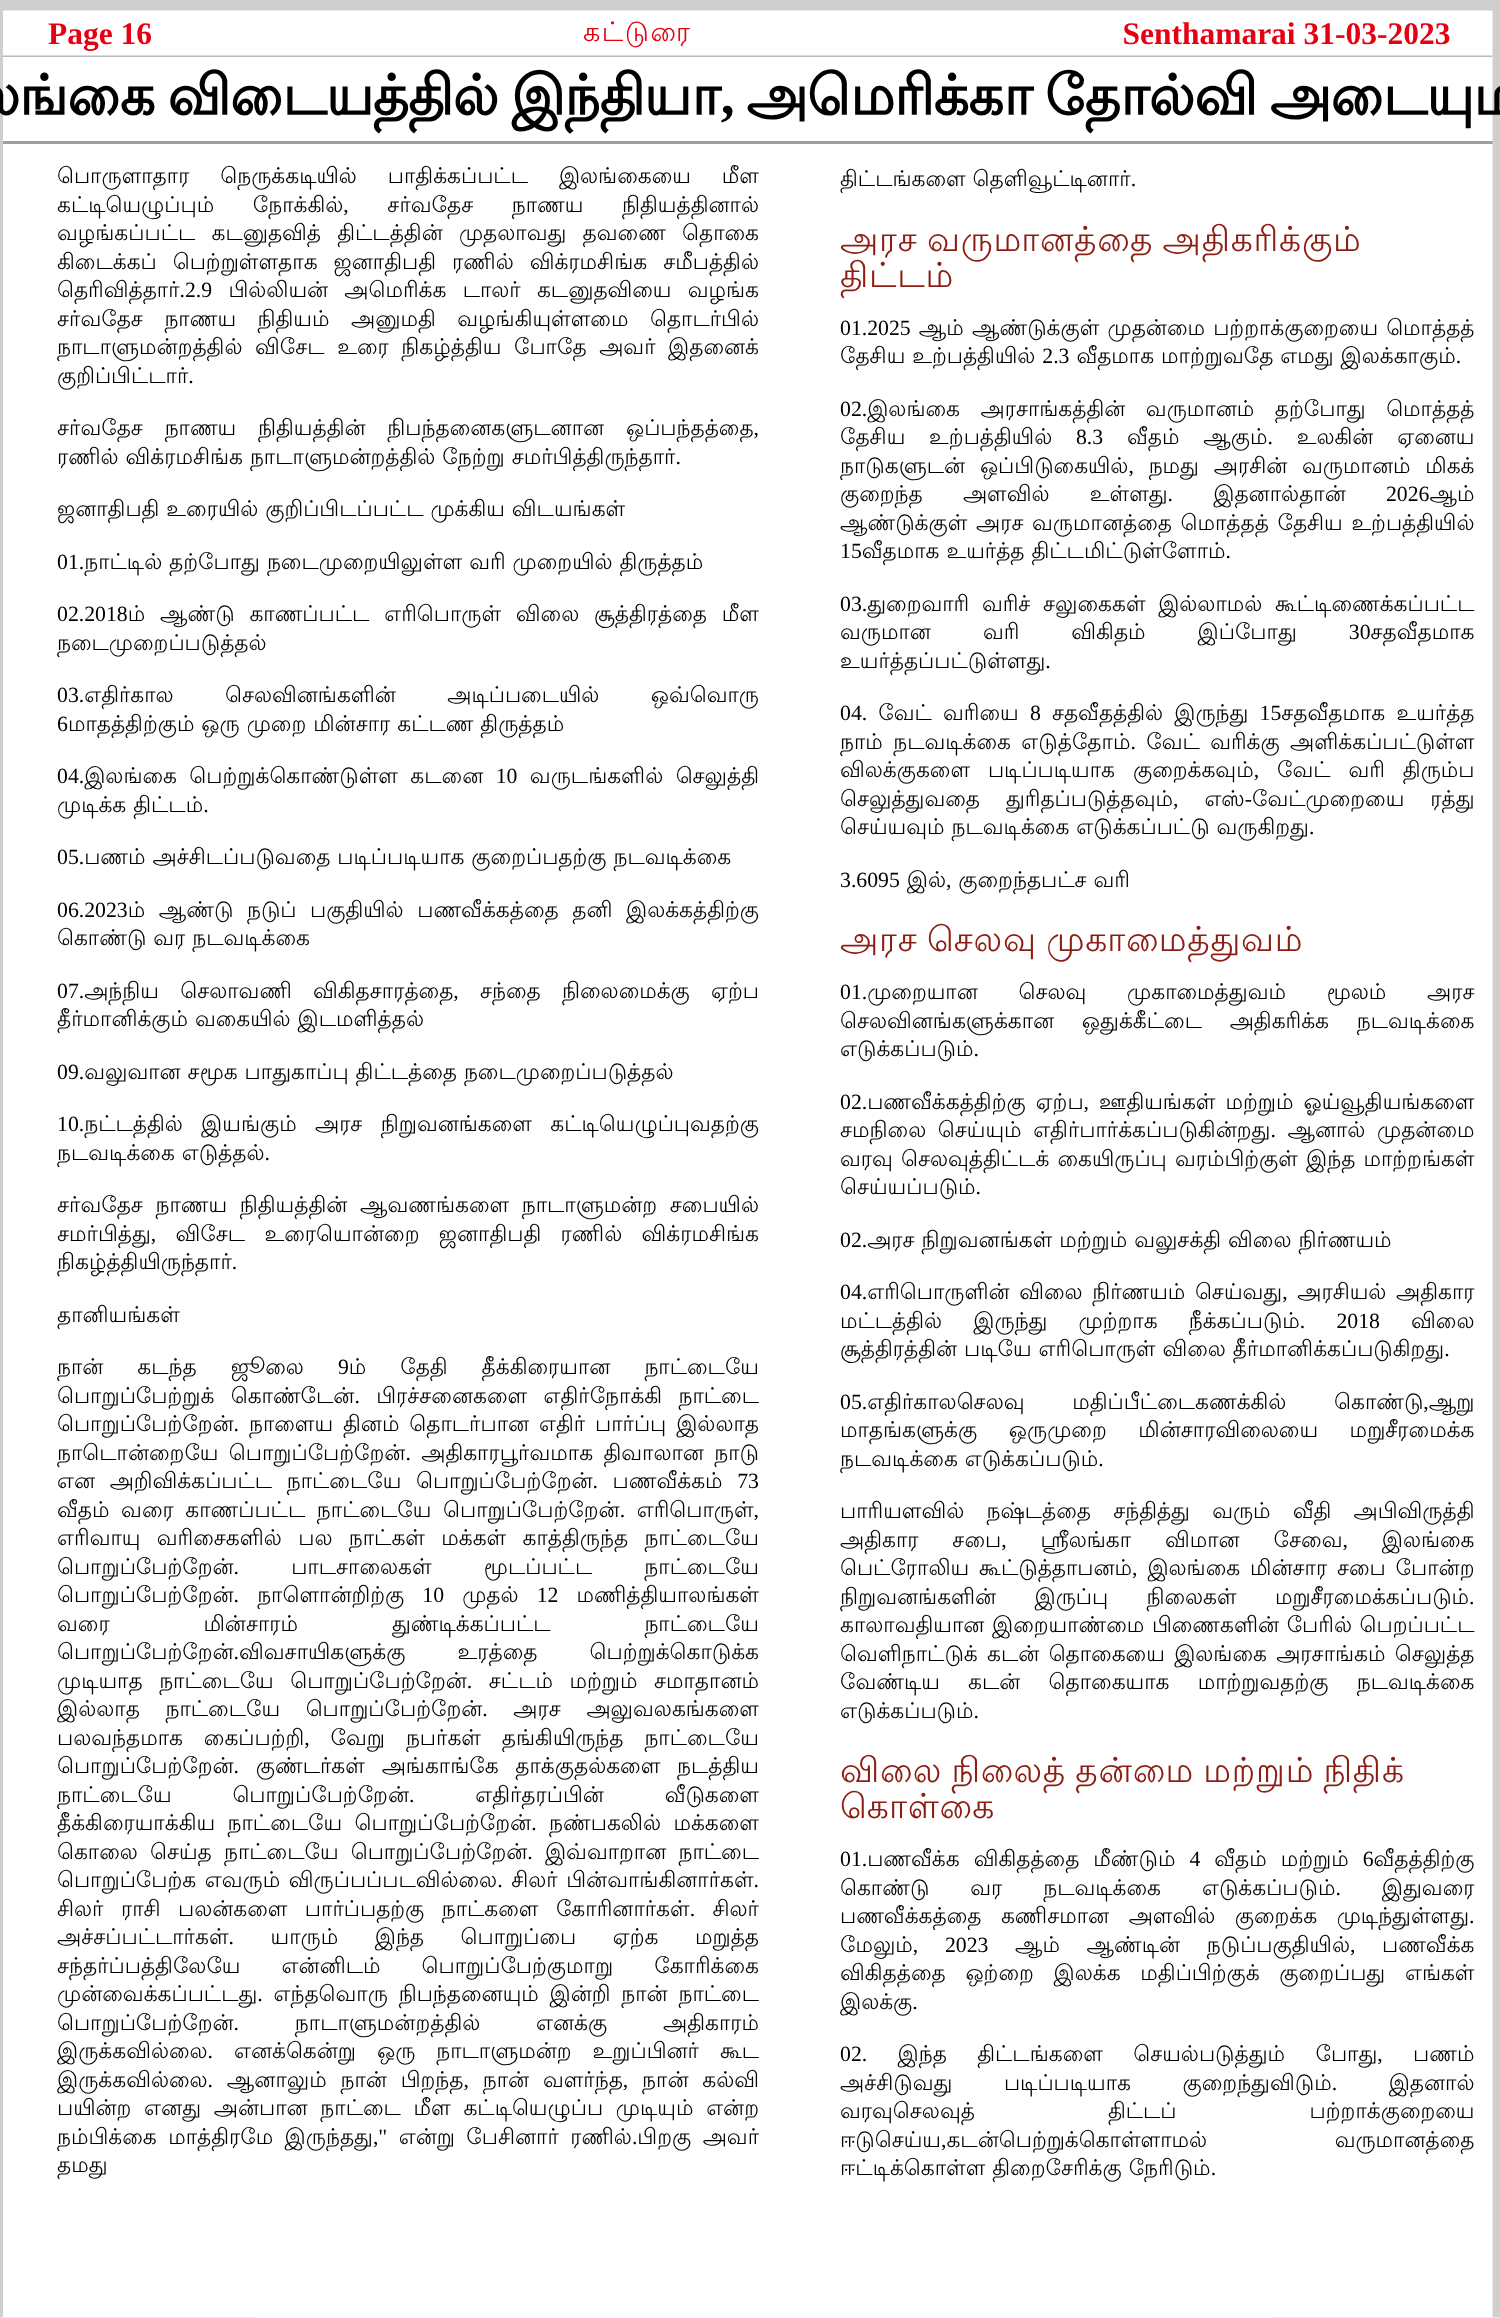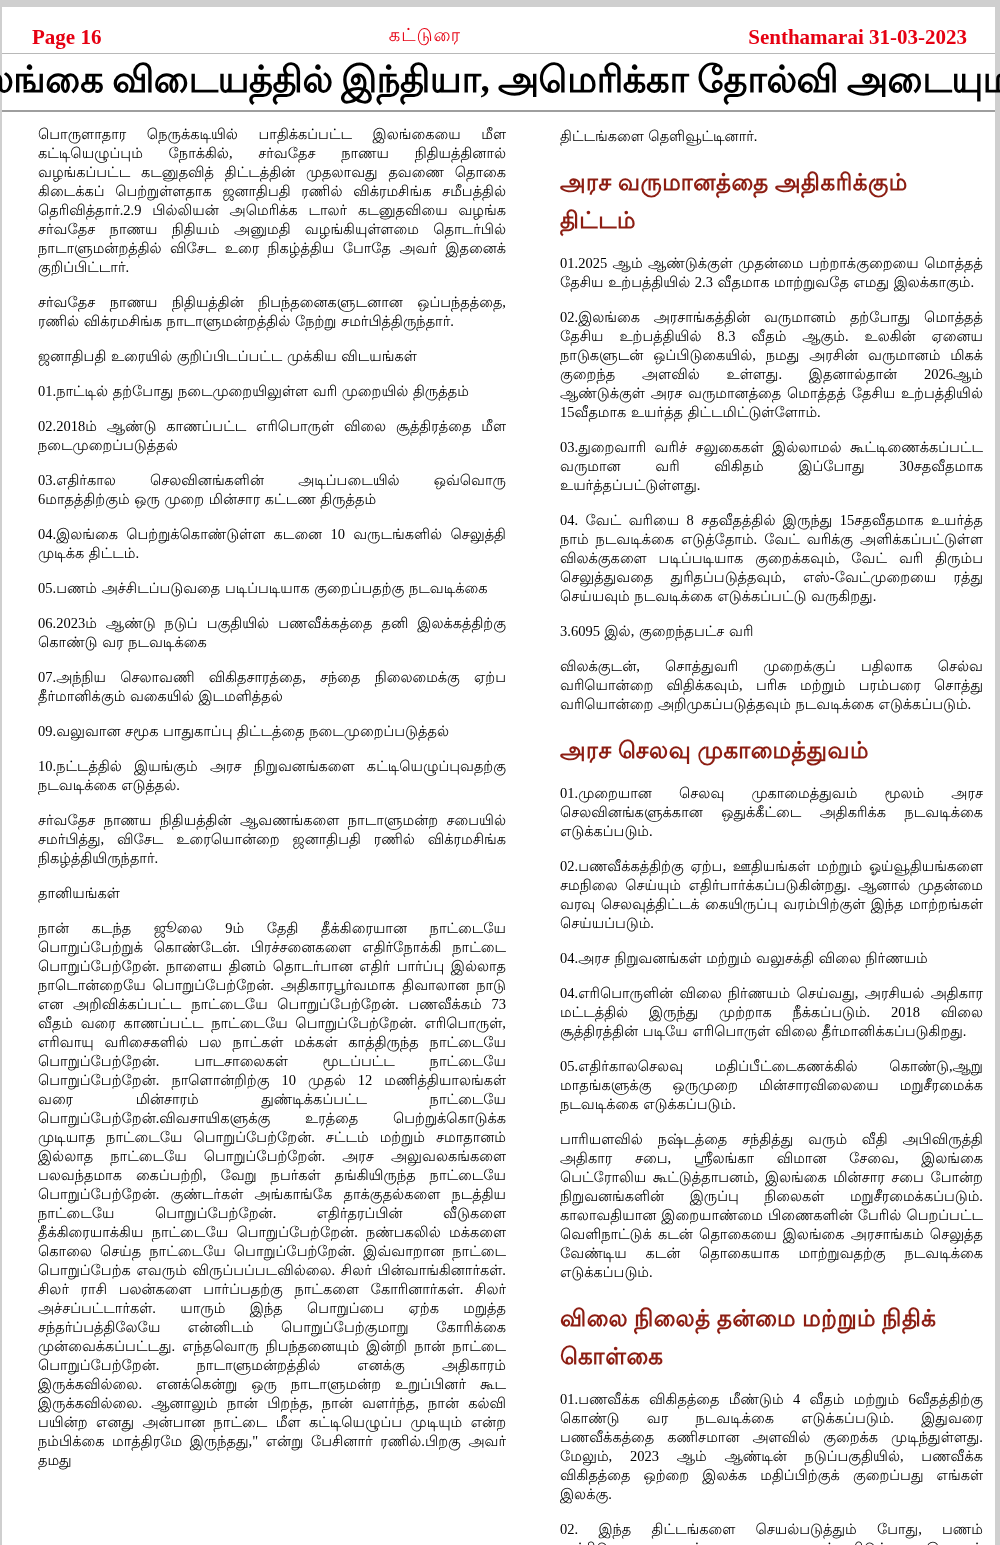--- a/index.html
+++ b/index.html
@@ -11,23 +11,23 @@
     overflow: hidden;
   }
   .page {
     position: absolute;
     top: 7px; left: 2px; right: 5px; bottom: 0;
     background: #ffffff;
   }
   .masthead-row {
     height: 26px;
     display: flex;
-    align-items: flex-start;
+    align-items: center;
     justify-content: space-between;
-    padding: 18px 28px 2px 30px;
+    padding: 2px 28px 2px 30px;
     border-bottom: 1px solid #b8b8b8;
   }
   .masthead-left {
     color: var(--red, #e60012);
     font-weight: bold;
     font-size: 21px;
   }
   .masthead-center {
     color: var(--red, #e60012);
     font-size: 18px;
@@ -67,24 +67,24 @@
     font-size: 14.5px;
     line-height: 19px;
     color: #000000;
     text-align: justify;
     text-align-last: left;
     word-spacing: 1px;
   }
   .col-heading {
     margin: 18px 0 14px 0;
     font-size: 23px;
-    font-weight: 700;
+    font-weight: 400;
     color: var(--maroon, #8c1d12);
     letter-spacing: 0.5px;
-    line-height: 38px;
+    line-height: 24px;
   }
   .col-right .para:first-child { margin-top: 2px; }
 </style>
 </head>
 <body>
 
 <div class="page">
 
   <div class="masthead-row">
     <span class="masthead-left">Page 16</span>
@@ -115,25 +115,24 @@
         <p class="para">நான் கடந்த ஜூலை 9ம் தேதி தீக்கிரையான நாட்டையே பொறுப்பேற்றுக் கொண்டேன். பிரச்சனைகளை எதிர்நோக்கி நாட்டை பொறுப்பேற்றேன். நாளைய தினம் தொடர்பான எதிர் பார்ப்பு இல்லாத நாடொன்றையே பொறுப்பேற்றேன். அதிகாரபூர்வமாக திவாலான நாடு என அறிவிக்கப்பட்ட நாட்டையே பொறுப்பேற்றேன். பணவீக்கம் 73 வீதம் வரை காணப்பட்ட நாட்டையே பொறுப்பேற்றேன். எரிபொருள், எரிவாயு வரிசைகளில் பல நாட்கள் மக்கள் காத்திருந்த நாட்டையே பொறுப்பேற்றேன். பாடசாலைகள் மூடப்பட்ட நாட்டையே பொறுப்பேற்றேன். நாளொன்றிற்கு 10 முதல் 12 மணித்தியாலங்கள் வரை மின்சாரம் துண்டிக்கப்பட்ட நாட்டையே பொறுப்பேற்றேன்.விவசாயிகளுக்கு உரத்தை பெற்றுக்கொடுக்க முடியாத நாட்டையே பொறுப்பேற்றேன். சட்டம் மற்றும் சமாதானம் இல்லாத நாட்டையே பொறுப்பேற்றேன். அரச அலுவலகங்களை பலவந்தமாக கைப்பற்றி, வேறு நபர்கள் தங்கியிருந்த நாட்டையே பொறுப்பேற்றேன். குண்டர்கள் அங்காங்கே தாக்குதல்களை நடத்திய நாட்டையே பொறுப்பேற்றேன். எதிர்தரப்பின் வீடுகளை தீக்கிரையாக்கிய நாட்டையே பொறுப்பேற்றேன். நண்பகலில் மக்களை கொலை செய்த நாட்டையே பொறுப்பேற்றேன். இவ்வாறான நாட்டை பொறுப்பேற்க எவரும் விருப்பப்படவில்லை. சிலர் பின்வாங்கினார்கள். சிலர் ராசி பலன்களை பார்ப்பதற்கு நாட்களை கோரினார்கள். சிலர் அச்சப்பட்டார்கள். யாரும் இந்த பொறுப்பை ஏற்க மறுத்த சந்தர்ப்பத்திலேயே என்னிடம் பொறுப்பேற்குமாறு கோரிக்கை முன்வைக்கப்பட்டது. எந்தவொரு நிபந்தனையும் இன்றி நான் நாட்டை பொறுப்பேற்றேன். நாடாளுமன்றத்தில் எனக்கு அதிகாரம் இருக்கவில்லை. எனக்கென்று ஒரு நாடாளுமன்ற உறுப்பினர் கூட இருக்கவில்லை. ஆனாலும் நான் பிறந்த, நான் வளர்ந்த, நான் கல்வி பயின்ற எனது அன்பான நாட்டை மீள கட்டியெழுப்ப முடியும் என்ற நம்பிக்கை மாத்திரமே இருந்தது," என்று பேசினார் ரணில்.பிறகு அவர் தமது</p>
       </div>
     <div class="col col-right" id="col-right">
         <p class="para">திட்டங்களை தெளிவூட்டினார்.</p>
         <h2 class="col-heading">அரச வருமானத்தை அதிகரிக்கும் திட்டம்</h2>
         <p class="para">01.2025 ஆம் ஆண்டுக்குள் முதன்மை பற்றாக்குறையை மொத்தத் தேசிய உற்பத்தியில் 2.3 வீதமாக மாற்றுவதே எமது இலக்காகும்.</p>
         <p class="para">02.இலங்கை அரசாங்கத்தின் வருமானம் தற்போது மொத்தத் தேசிய உற்பத்தியில் 8.3 வீதம் ஆகும். உலகின் ஏனைய நாடுகளுடன் ஒப்பிடுகையில், நமது அரசின் வருமானம் மிகக் குறைந்த அளவில் உள்ளது. இதனால்தான் 2026ஆம் ஆண்டுக்குள் அரச வருமானத்தை மொத்தத் தேசிய உற்பத்தியில் 15வீதமாக உயர்த்த திட்டமிட்டுள்ளோம்.</p>
         <p class="para">03.துறைவாரி வரிச் சலுகைகள் இல்லாமல் கூட்டிணைக்கப்பட்ட வருமான வரி விகிதம் இப்போது 30சதவீதமாக உயர்த்தப்பட்டுள்ளது.</p>
         <p class="para">04. வேட் வரியை 8 சதவீதத்தில் இருந்து 15சதவீதமாக உயர்த்த நாம் நடவடிக்கை எடுத்தோம். வேட் வரிக்கு அளிக்கப்பட்டுள்ள விலக்குகளை படிப்படியாக குறைக்கவும், வேட் வரி திரும்ப செலுத்துவதை துரிதப்படுத்தவும், எஸ்-வேட்முறையை ரத்து செய்யவும் நடவடிக்கை எடுக்கப்பட்டு வருகிறது.</p>
         <p class="para">3.6095 இல், குறைந்தபட்ச வரி</p>
-        <p class="para">விலக்குடன், சொத்துவரி முறைக்குப் பதிலாக செல்வ வரியொன்றை விதிக்கவும், பரிசு மற்றும் பரம்பரை சொத்து வரியொன்றை அறிமுகப்படுத்தவும் நடவடிக்கை எடுக்கப்படும்.</p>
         <h2 class="col-heading">அரச செலவு முகாமைத்துவம்</h2>
         <p class="para">01.முறையான செலவு முகாமைத்துவம் மூலம் அரச செலவினங்களுக்கான ஒதுக்கீட்டை அதிகரிக்க நடவடிக்கை எடுக்கப்படும்.</p>
         <p class="para">02.பணவீக்கத்திற்கு ஏற்ப, ஊதியங்கள் மற்றும் ஓய்வூதியங்களை சமநிலை செய்யும் எதிர்பார்க்கப்படுகின்றது. ஆனால் முதன்மை வரவு செலவுத்திட்டக் கையிருப்பு வரம்பிற்குள் இந்த மாற்றங்கள் செய்யப்படும்.</p>
-        <p class="para">04.அரச நிறுவனங்கள் மற்றும் வலுசக்தி விலை நிர்ணயம்</p>
+        <p class="para">02.அரச நிறுவனங்கள் மற்றும் வலுசக்தி விலை நிர்ணயம்</p>
         <p class="para">04.எரிபொருளின் விலை நிர்ணயம் செய்வது, அரசியல் அதிகார மட்டத்தில் இருந்து முற்றாக நீக்கப்படும். 2018 விலை சூத்திரத்தின் படியே எரிபொருள் விலை தீர்மானிக்கப்படுகிறது.</p>
         <p class="para">05.எதிர்காலசெலவு மதிப்பீட்டைகணக்கில் கொண்டு,ஆறு மாதங்களுக்கு ஒருமுறை மின்சாரவிலையை மறுசீரமைக்க நடவடிக்கை எடுக்கப்படும்.</p>
         <p class="para">பாரியளவில் நஷ்டத்தை சந்தித்து வரும் வீதி அபிவிருத்தி அதிகார சபை, ஸ்ரீலங்கா விமான சேவை, இலங்கை பெட்ரோலிய கூட்டுத்தாபனம், இலங்கை மின்சார சபை போன்ற நிறுவனங்களின் இருப்பு நிலைகள் மறுசீரமைக்கப்படும். காலாவதியான இறையாண்மை பிணைகளின் பேரில் பெறப்பட்ட வெளிநாட்டுக் கடன் தொகையை இலங்கை அரசாங்கம் செலுத்த வேண்டிய கடன் தொகையாக மாற்றுவதற்கு நடவடிக்கை எடுக்கப்படும்.</p>
         <h2 class="col-heading">விலை நிலைத் தன்மை மற்றும் நிதிக் கொள்கை</h2>
         <p class="para">01.பணவீக்க விகிதத்தை மீண்டும் 4 வீதம் மற்றும் 6வீதத்திற்கு கொண்டு வர நடவடிக்கை எடுக்கப்படும். இதுவரை பணவீக்கத்தை கணிசமான அளவில் குறைக்க முடிந்துள்ளது. மேலும், 2023 ஆம் ஆண்டின் நடுப்பகுதியில், பணவீக்க விகிதத்தை ஒற்றை இலக்க மதிப்பிற்குக் குறைப்பது எங்கள் இலக்கு.</p>
         <p class="para">02. இந்த திட்டங்களை செயல்படுத்தும் போது, பணம் அச்சிடுவது படிப்படியாக குறைந்துவிடும். இதனால் வரவுசெலவுத் திட்டப் பற்றாக்குறையை ஈடுசெய்ய,கடன்பெற்றுக்கொள்ளாமல் வருமானத்தை ஈட்டிக்கொள்ள திறைசேரிக்கு நேரிடும்.</p>
       </div>
   </div>
 
 </div>

